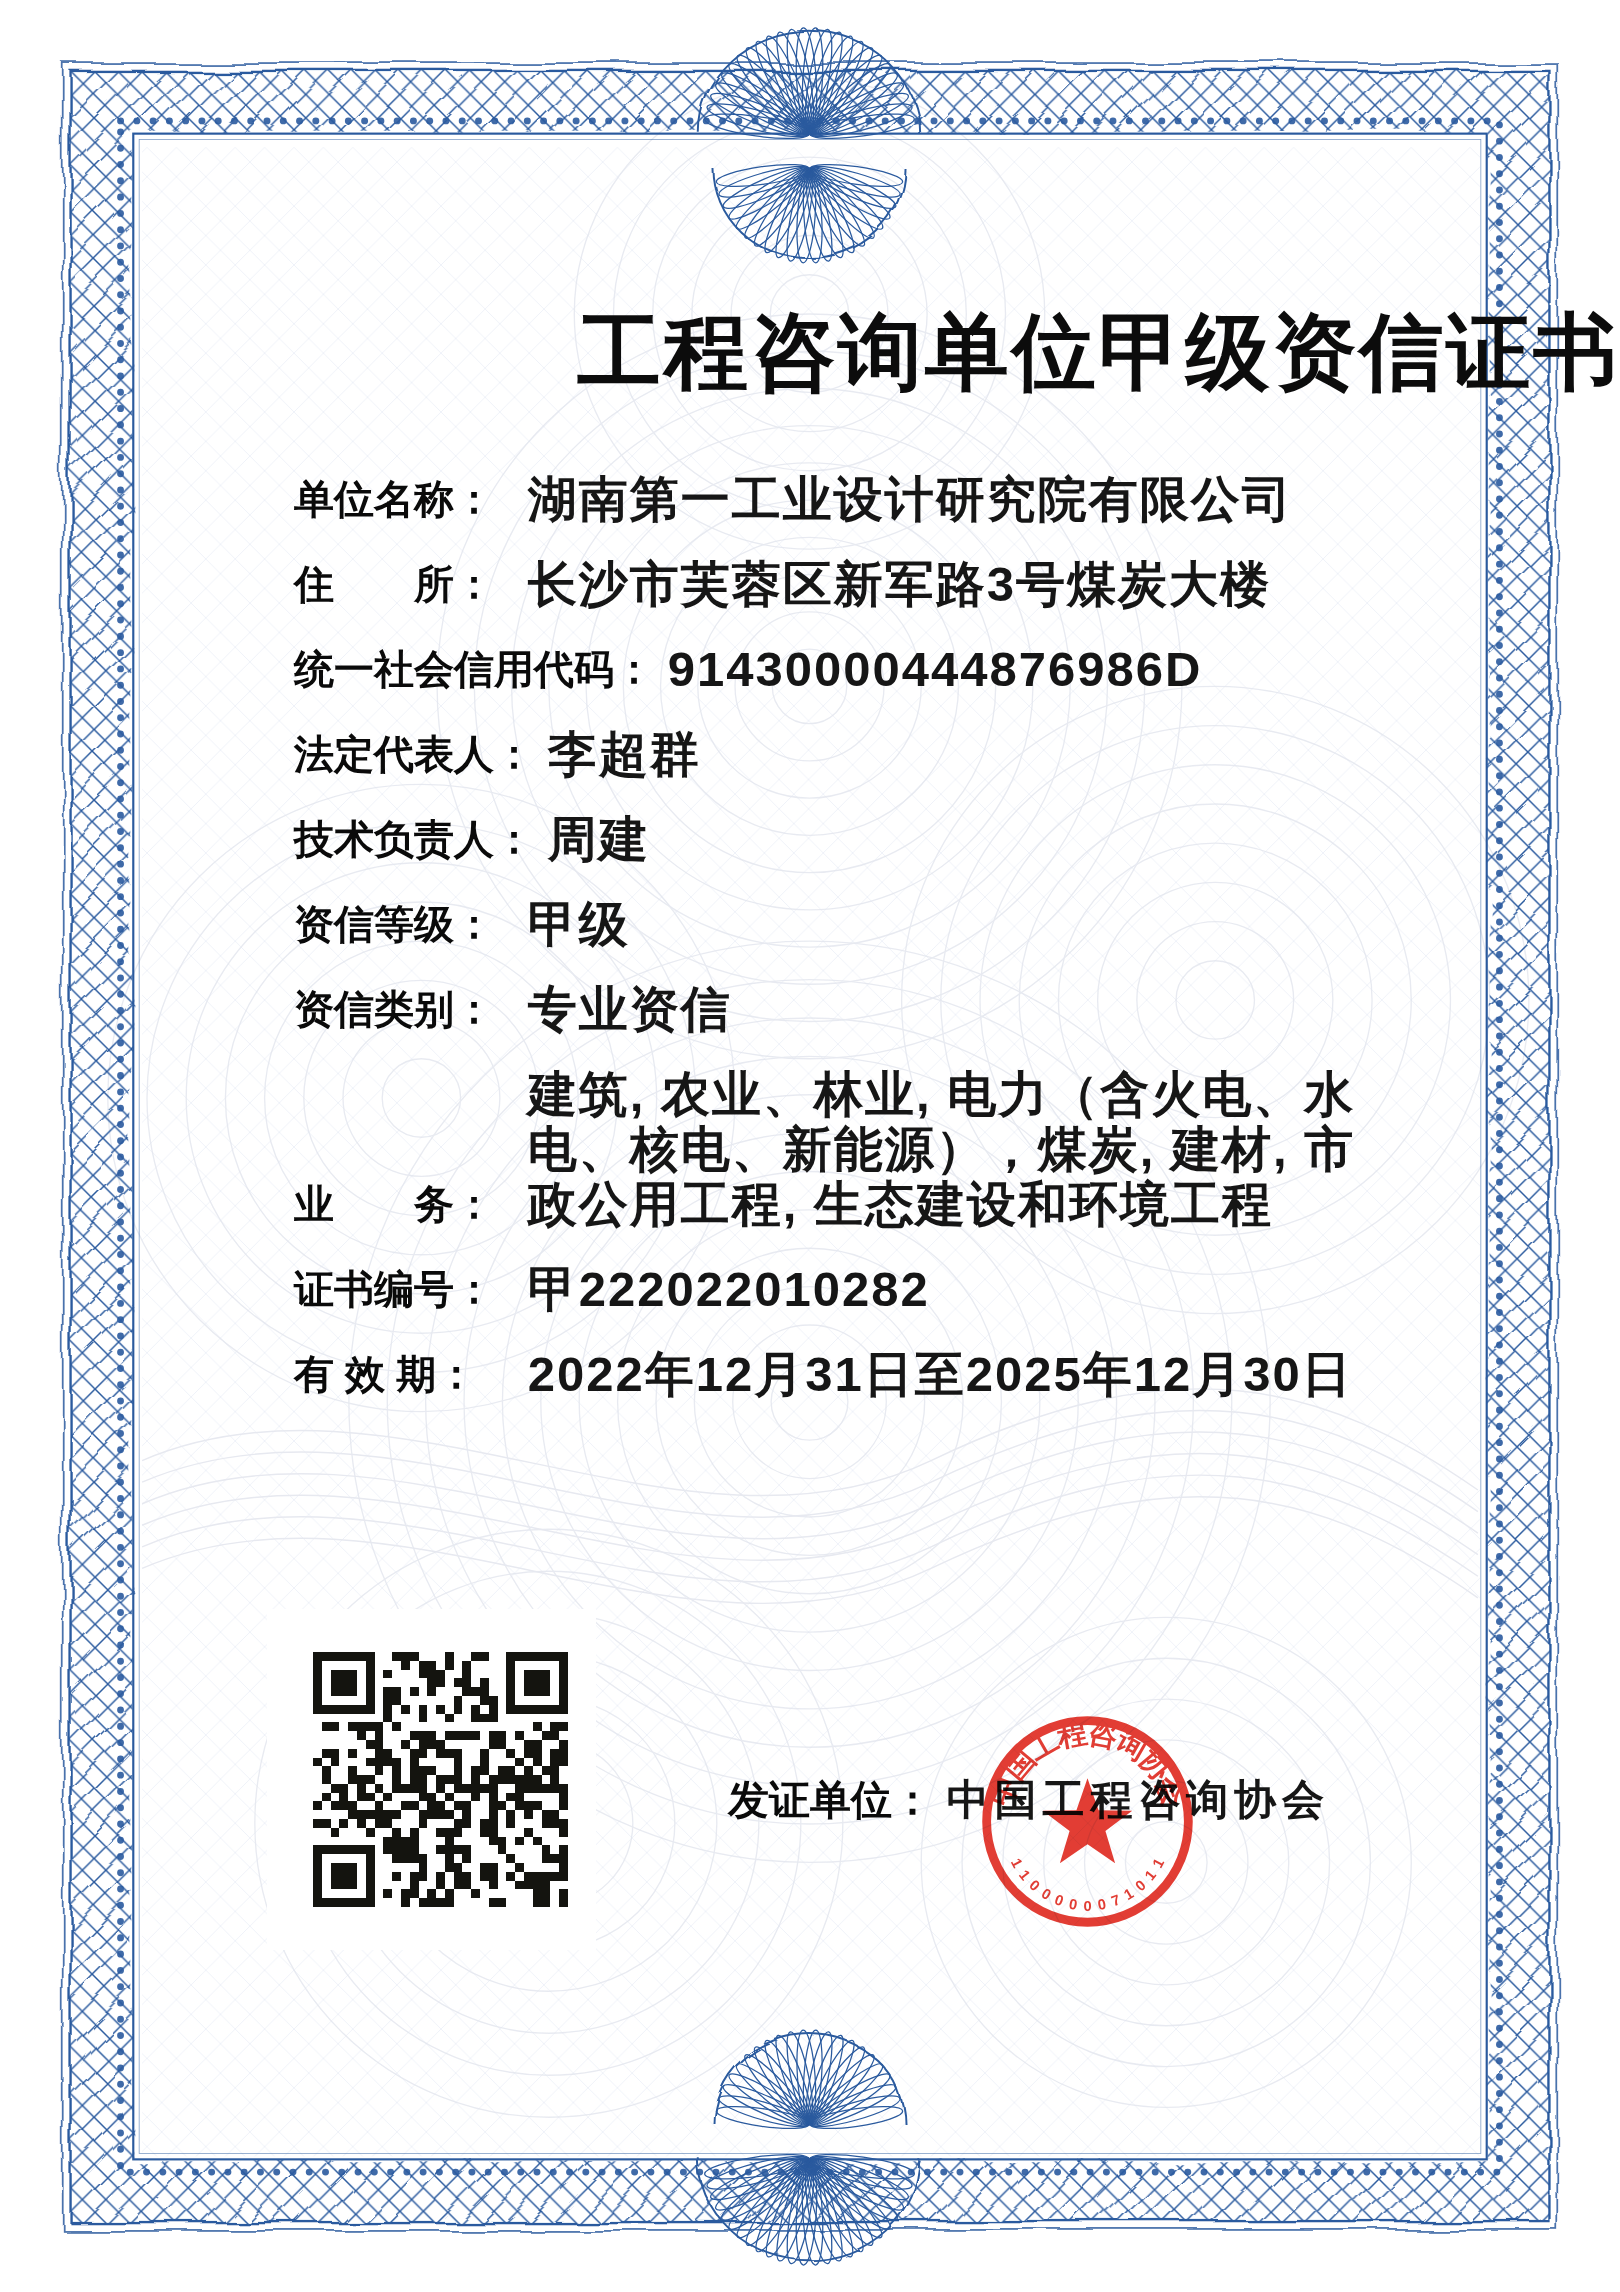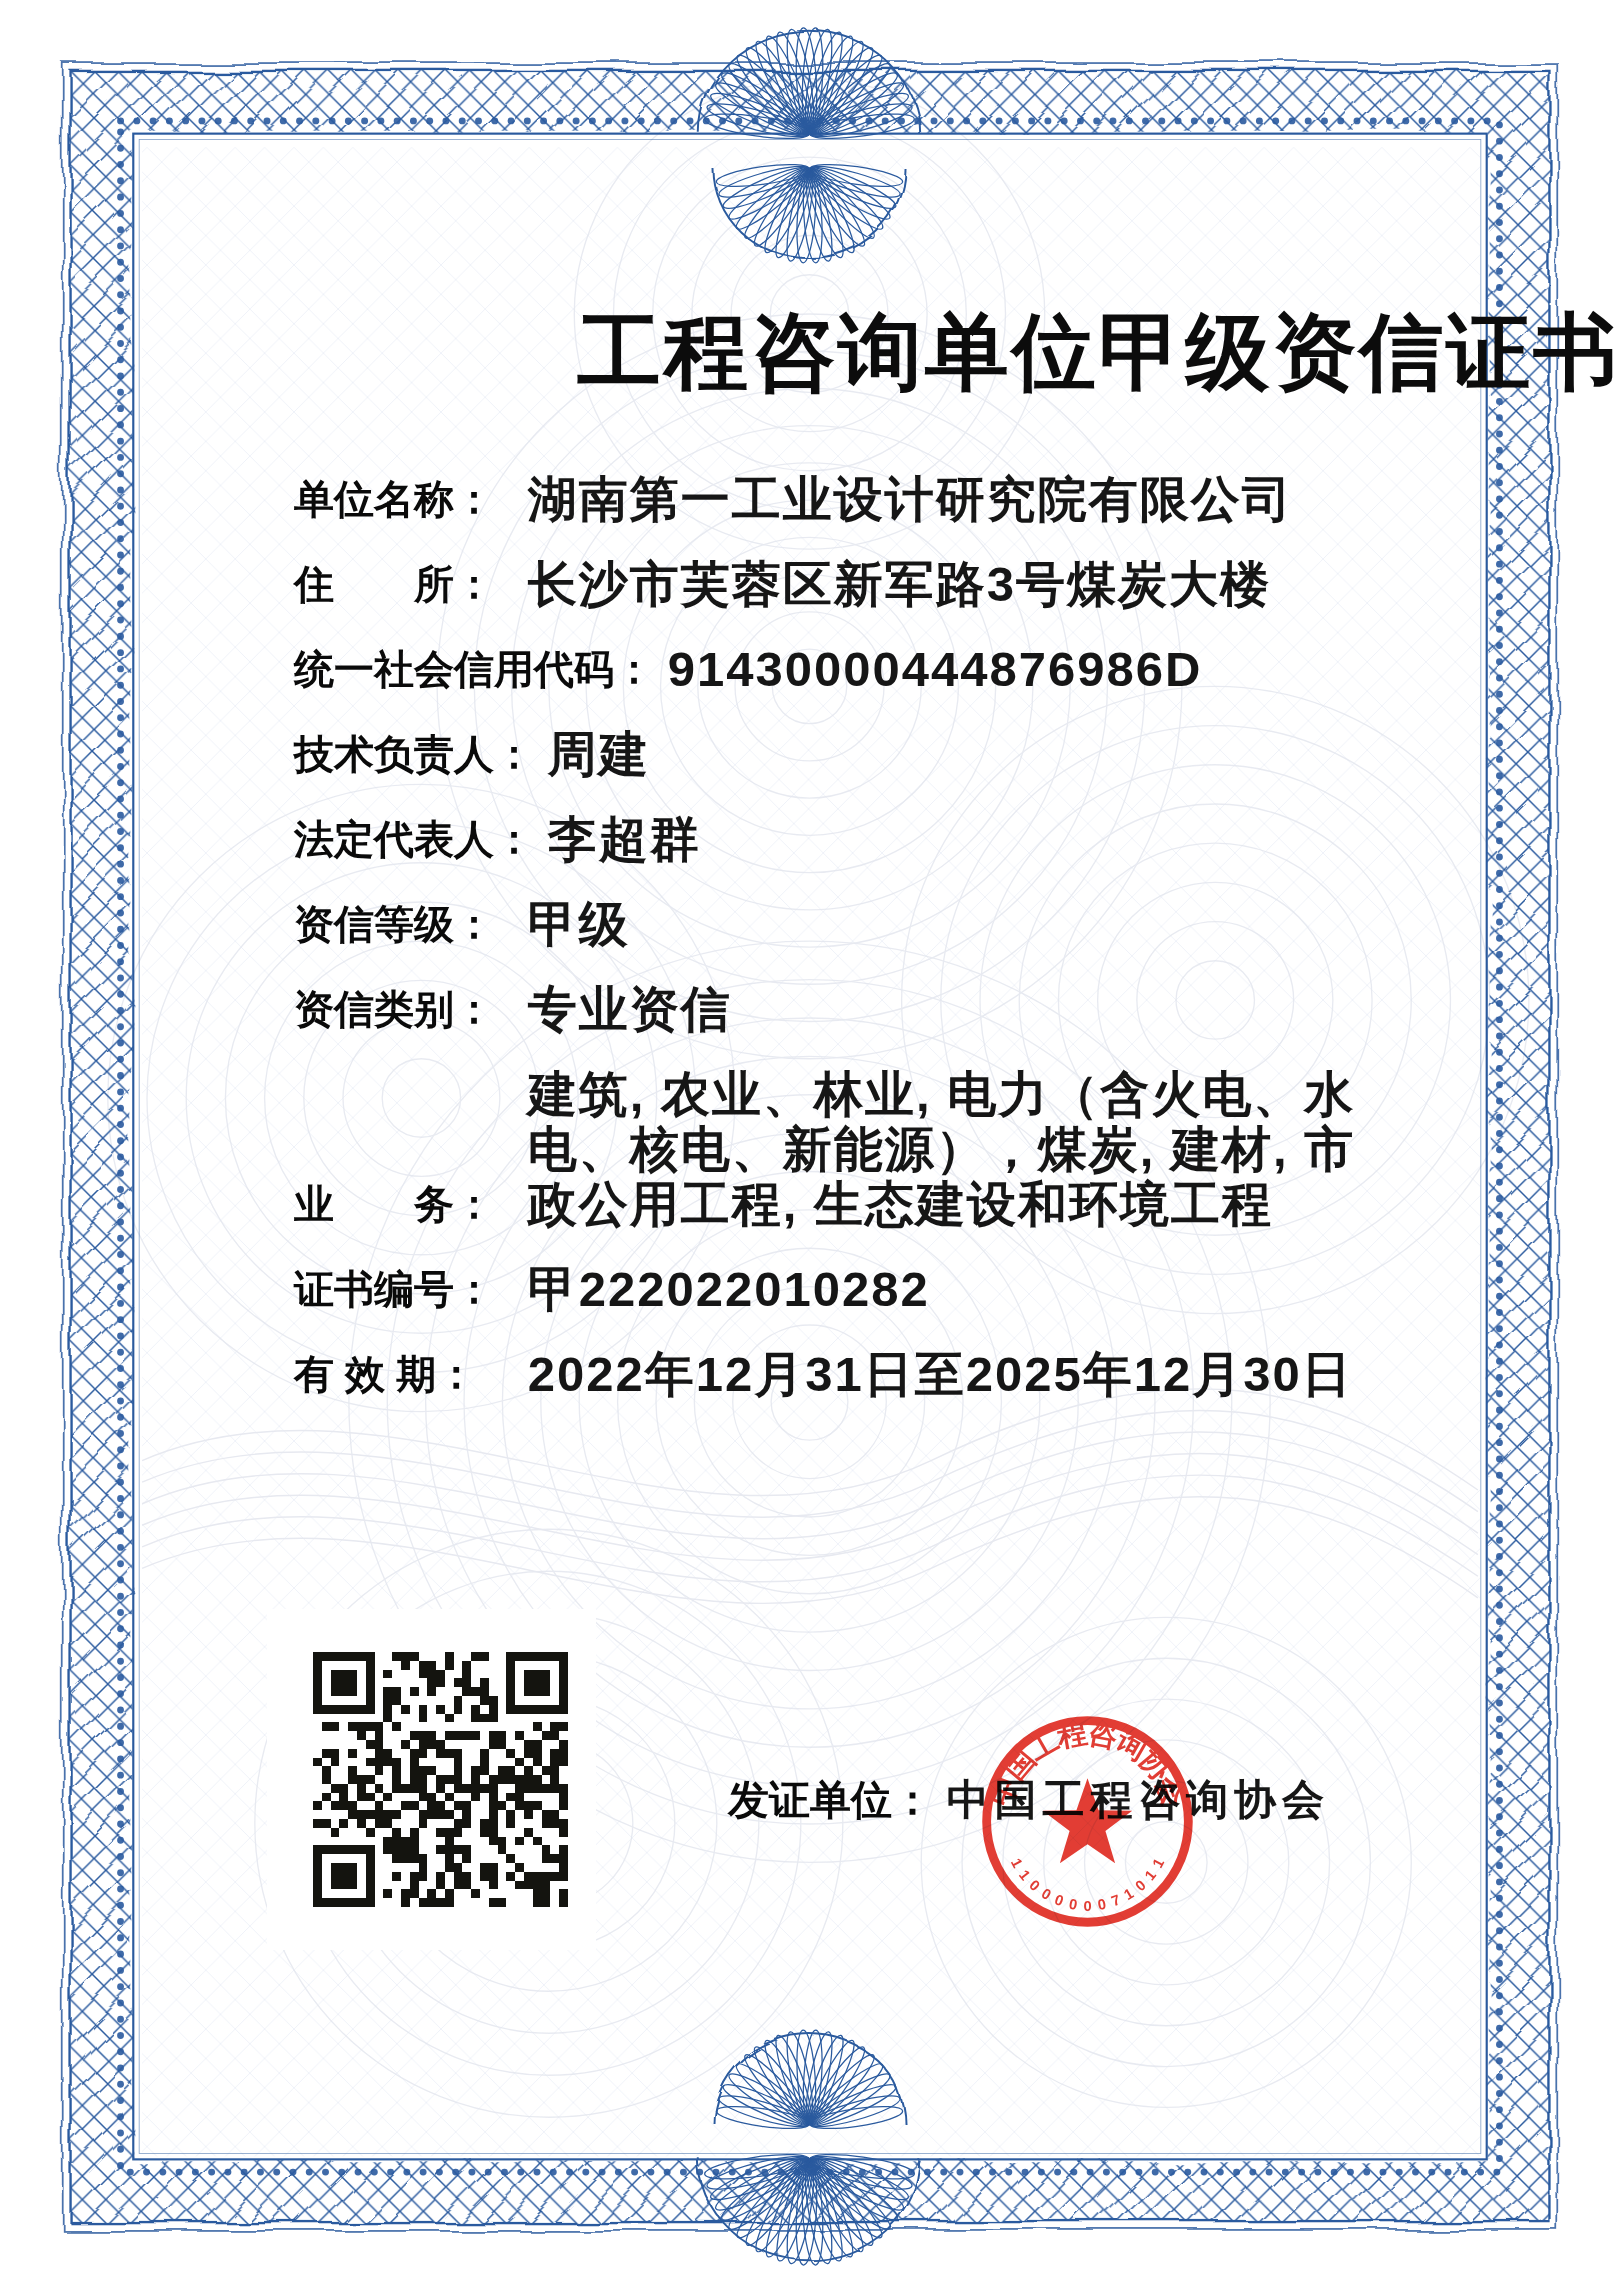--- a/index.html
+++ b/index.html
@@ -246,26 +246,26 @@
     </div>
     <div class="row">
       <span class="label">住　　所：</span>
       <span class="value">长沙市芙蓉区新军路3号煤炭大楼</span>
     </div>
     <div class="row">
       <span class="label">统一社会信用代码：</span>
       <span class="value">91430000444876986D</span>
     </div>
     <div class="row">
+      <span class="label">法定代表人：</span>
+      <span class="value">李超群</span>
+    </div>
+    <div class="row">
       <span class="label">技术负责人：</span>
       <span class="value">周建</span>
-    </div>
-    <div class="row">
-      <span class="label">法定代表人：</span>
-      <span class="value">李超群</span>
     </div>
     <div class="row">
       <span class="label">资信等级：</span>
       <span class="value">甲级</span>
     </div>
     <div class="row">
       <span class="label">资信类别：</span>
       <span class="value">专业资信</span>
     </div>
     <div class="row">

